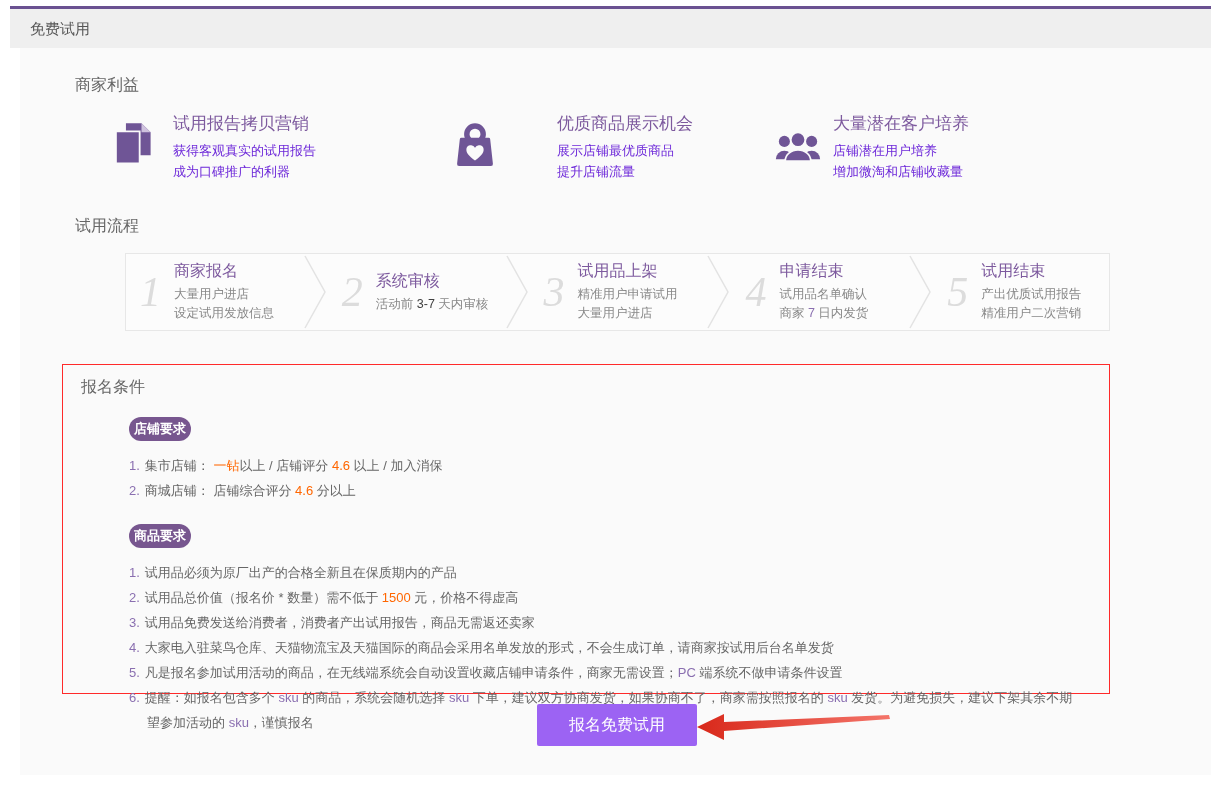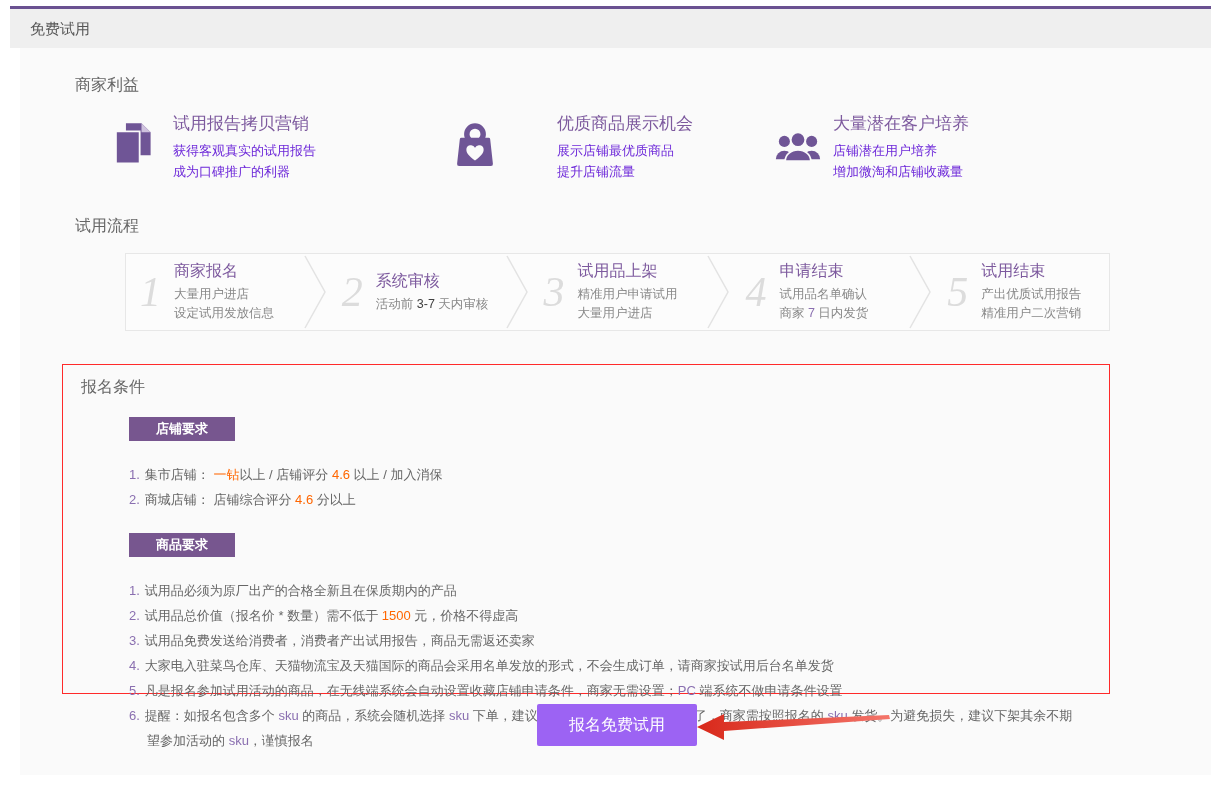--- a/index.html
+++ b/index.html
@@ -32,23 +32,23 @@
   .step-num { font-family:"Liberation Serif","DejaVu Serif",serif; font-style:italic;
     font-size:42px; color:#dcdcdc; margin-right:13px; line-height:1; }
   .step-title { font-size:16px; color:#7d5a9e; margin-bottom:3px; }
   .step-line { font-size:12.5px; color:#888; line-height:19px; }
   .chevron { flex:none; width:26px; height:76px; }
 
   .cond-box { position:absolute; left:42px; top:316px; width:1048px; height:330px;
     border:1px solid #ff2a2a; }
   .cond-title { font-size:16px; color:#666; margin:12px 0 0 18px; }
   .badge { display:inline-block; margin-left:66px; background:#77568f; color:#fff;
-    font-size:13px; font-weight:bold; padding:3px 27px; }
+    font-size:13px; font-weight:bold; padding:3px 5px;border-radius:12px; }
   .badge-shop { margin-top:19px; } .badge-product { margin-top:21px; }
-  .req-list { list-style:none; margin:21px 0 0 66px; width:950px; }
+  .req-list { list-style:none; margin:12px 0 0 66px; width:950px; }
   .req-list li { font-size:13px; color:#666; line-height:25px; padding-left:18px; text-indent:-18px; }
   .req-list .num { margin-right:5px; }
 
   .signup-btn { position:absolute; left:517px; top:656px; width:160px; height:42px;
     background:#9c63f3; border:none; border-radius:2px; color:#fff; font-size:16px;
     font-family:inherit; cursor:pointer; }
   .arrow-svg { position:absolute; left:677px; top:662px; width:196px; height:32px; }
 </style>
 </head>
 <body>

